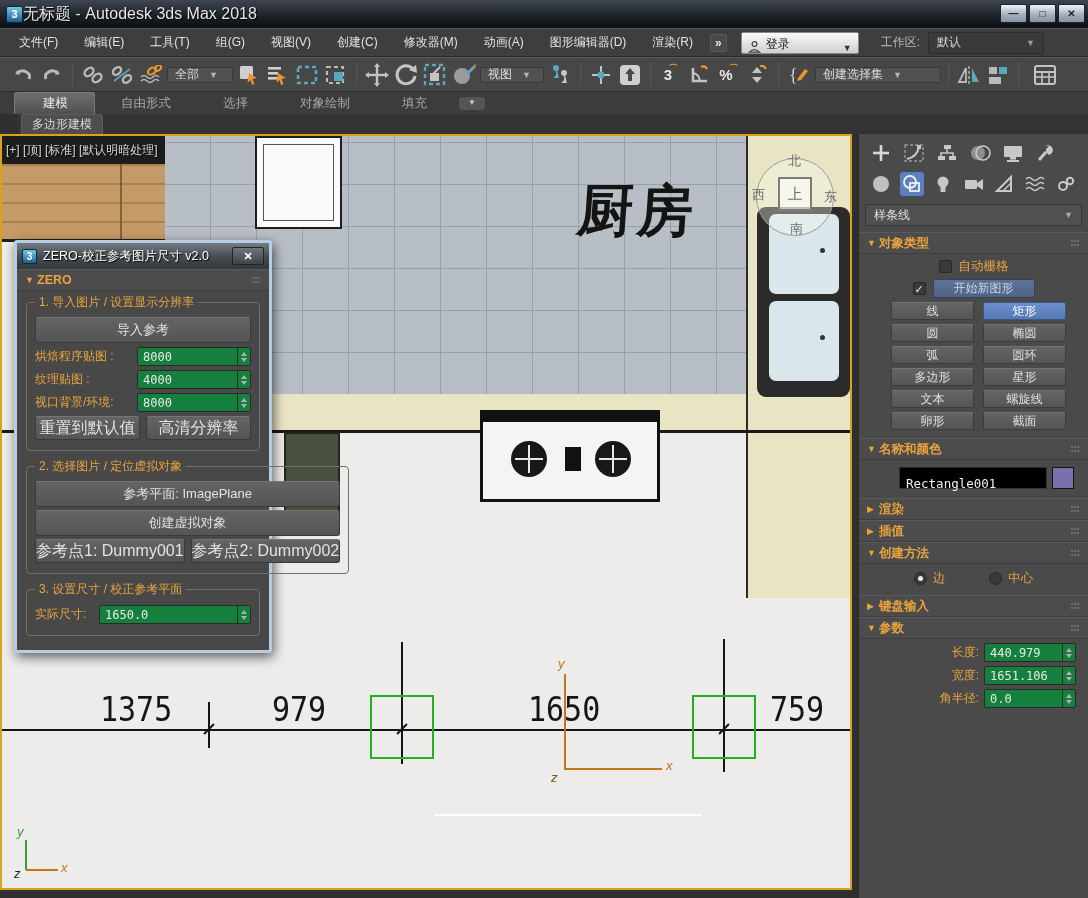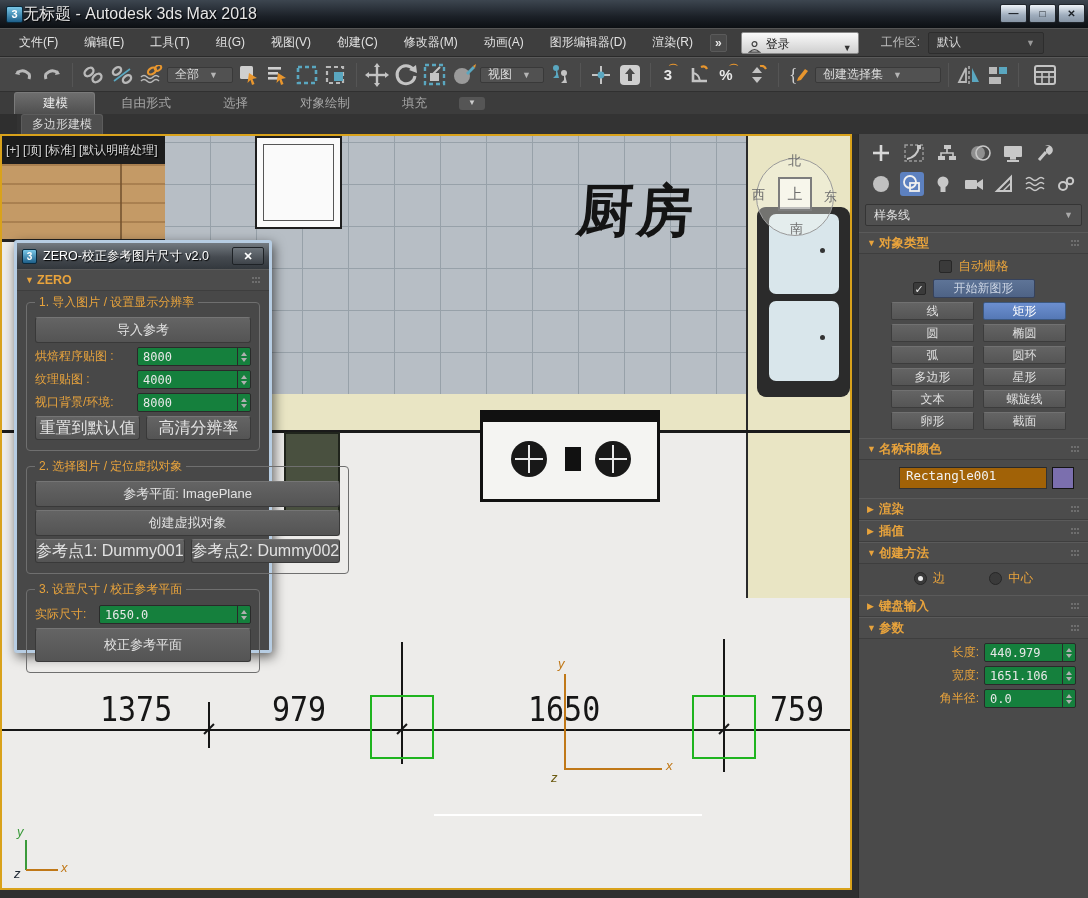--- a/index.html
+++ b/index.html
@@ -141,22 +141,22 @@
     color:#ececec; font-size:11px; line-height:12px; text-align:center; }
   .olabel { color:#e8a33c; font-size:12.5px; }
   .cp-centerrow { display:flex; align-items:center; justify-content:center; gap:7px; margin:4px 0; }
   .startbtn { width:102px; height:19px; background:linear-gradient(#5e7497,#4e6386); border:1px solid #36425c;
     border-radius:2px; color:#ccd5e4; font-size:12px; text-align:center; line-height:17px; }
   .shapegrid { display:grid; grid-template-columns:1fr 1fr; gap:4px 9px; margin:4px 22px 8px 32px; }
   .sbtn { height:18px; background:linear-gradient(#646464,#555); border:1px solid #3c3c3c; border-top-color:#717171;
     border-radius:2px; color:#e0e0e0; font-size:12px; text-align:center; line-height:16px; }
   .sbtn.active { background:linear-gradient(#6c8fd0,#5578b5); border-color:#3c5挂880; border-color:#3c5880; color:#fff; }
   .namerow { display:flex; align-items:center; gap:5px; margin:7px 14px 9px 40px; }
-  .namefield { flex:1; height:22px; background:#a16207; border:1px solid #333; border-top-color:#2a2a2a;
-    color:#f2f2f2; font-family:"DejaVu Sans Mono",monospace; font-size:12.5px; padding:0 6px; }
+  .namefield { flex:1; height:22px; background:#000000; border:1px solid #333; border-top-color:#2a2a2a;
+    color:#f2f2f2; font-family:"DejaVu Sans Mono",monospace; font-size:12.5px; padding:8px 6px; }
   .swatch { width:22px; height:22px; background:#7b6fae; border:1px solid #141414; }
   .radiorow { display:flex; justify-content:center; gap:44px; margin:6px 0 8px 0; }
   .radio { display:flex; align-items:center; gap:6px; }
   .rdot { width:13px; height:13px; border-radius:50%; background:#3a3a3a; border:1px solid #272727; position:relative; }
   .rdot.sel::after { content:""; position:absolute; left:3px; top:3px; width:5px; height:5px; border-radius:50%; background:#ededed; }
   .paramrow { display:flex; align-items:center; justify-content:flex-end; margin:4px 12px; }
   .paramrow .flabel { width:auto; margin-right:5px; }
   .paramrow .spin { flex:none; width:92px; }
 
   svg { display:block; }
@@ -530,21 +530,20 @@
       <div class="frow">
         <span class="flabel" style="width:64px;">实际尺寸:</span>
         <div class="spin">
           <span class="val">1650.0</span>
           <span class="arr">
               <i class="up"></i>
               <i class="dn"></i>
             </span>
         </div>
       </div>
-      <div class="dbtn" style="height:34px; line-height:32px;">校正参考平面</div>
     </fieldset>
   </div>
 
   <div class="cpanel">
     <div class="cp-row1">
       <span class="cp-icon">
           <svg width="20" height="20" viewBox="0 0 20 20">
             <line x1="10" y1="2" x2="10" y2="18" stroke="#d8d8d8" stroke-width="2.6"></line>
             <line x1="2" y1="10" x2="18" y2="10" stroke="#d8d8d8" stroke-width="2.6"></line>
           </svg>

